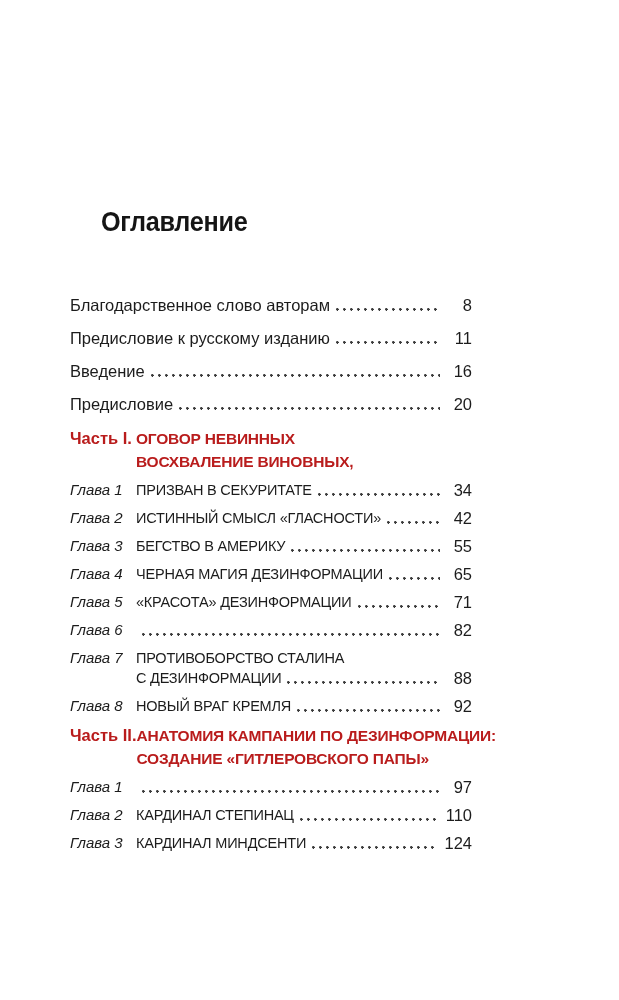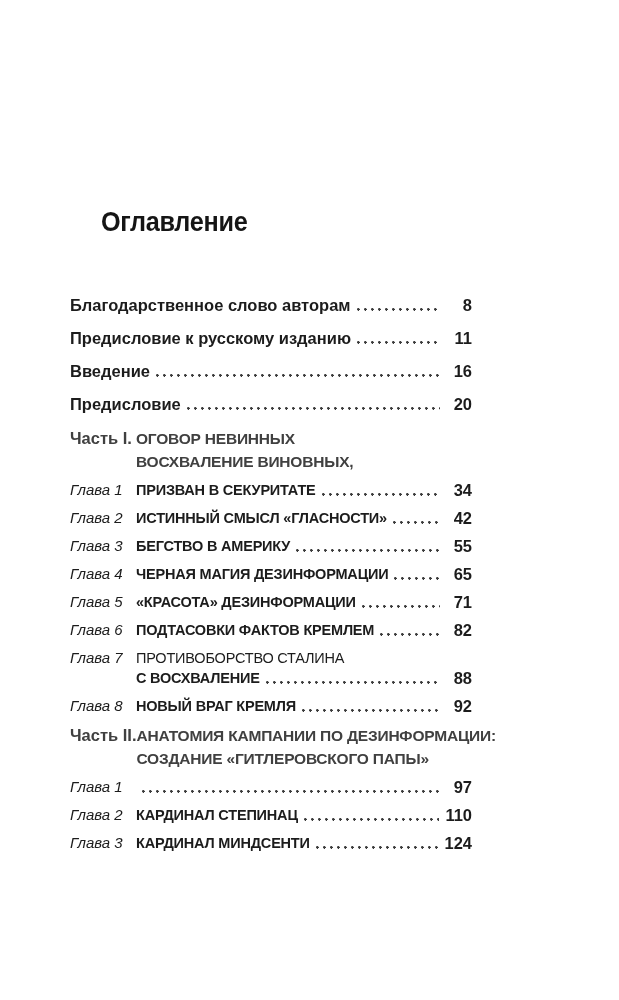--- a/index.html
+++ b/index.html
@@ -45,21 +45,21 @@
     white-space: nowrap;
   }
   .entry-body { flex: 1 1 auto; min-width: 0; display: flex; flex-direction: column; }
   .entry-line {
     font-size: 14.5px;
     letter-spacing: -0.2px;
     line-height: 20px;
     white-space: nowrap;
   }
   .fm-title { font-size: 16.5px; line-height: 20px; white-space: nowrap; letter-spacing: 0; }
-  .entry-lastline { display: flex; align-items: flex-start; font-weight: bold; }
+  .entry-lastline { display: flex; align-items: flex-start; }
   .leader {
     flex: 1 1 auto;
     min-width: 0;
     height: 3px;
     align-self: flex-end;
     margin: 0 6px 4px 6px;
     background-image: radial-gradient(circle at 1.4px 1.4px, var(--dots) 1.15px, rgba(0,0,0,0) 1.5px);
     background-size: 7px 3px;
     background-repeat: repeat-x;
     background-position: left bottom;
@@ -68,21 +68,21 @@
     flex: 0 0 auto;
     min-width: 26px;
     text-align: right;
     font-size: 16.5px;
     line-height: 20px;
     white-space: nowrap;
   }
 
   .part { margin-top: 4px; }
   .part + .part { }
-  .part-heading { display: flex; font-weight: bold; margin: 0 0 7px 0; color: #404040; }
+  .part-heading { display: flex; font-weight: bold; margin: 0 0 7px 0; color: #b91c1c; }
   .part-label {
     flex: 0 0 66px;
     font-size: 16.5px;
     line-height: 23px;
     white-space: nowrap;
   }
   .part-title { font-size: 15.5px; line-height: 23px; letter-spacing: -0.2px; }
   .part-title-line { white-space: nowrap; }
 </style>
 </head>
@@ -185,32 +185,31 @@
                 <span class="entry-line">«КРАСОТА» ДЕЗИНФОРМАЦИИ</span>
                 <span class="leader"></span>
                 <span class="pagenum">71</span>
               </div>
             </div>
           </div>
           <div class="toc-row ch">
             <span class="entry-label">Глава 6</span>
             <div class="entry-body">
               <div class="entry-lastline">
-                <span class="entry-line">ПОДТАСОВКИ ФАКТОВ КРЕМЛЕМ</span>
                 <span class="leader"></span>
                 <span class="pagenum">82</span>
               </div>
             </div>
           </div>
           <div class="toc-row ch">
             <span class="entry-label">Глава 7</span>
             <div class="entry-body">
               <div class="entry-line">ПРОТИВОБОРСТВО СТАЛИНА</div>
               <div class="entry-lastline">
-                <span class="entry-line">С ВОСХВАЛЕНИЕ</span>
+                <span class="entry-line">С ДЕЗИНФОРМАЦИИ</span>
                 <span class="leader"></span>
                 <span class="pagenum">88</span>
               </div>
             </div>
           </div>
           <div class="toc-row ch">
             <span class="entry-label">Глава 8</span>
             <div class="entry-body">
               <div class="entry-lastline">
                 <span class="entry-line">НОВЫЙ ВРАГ КРЕМЛЯ</span>

